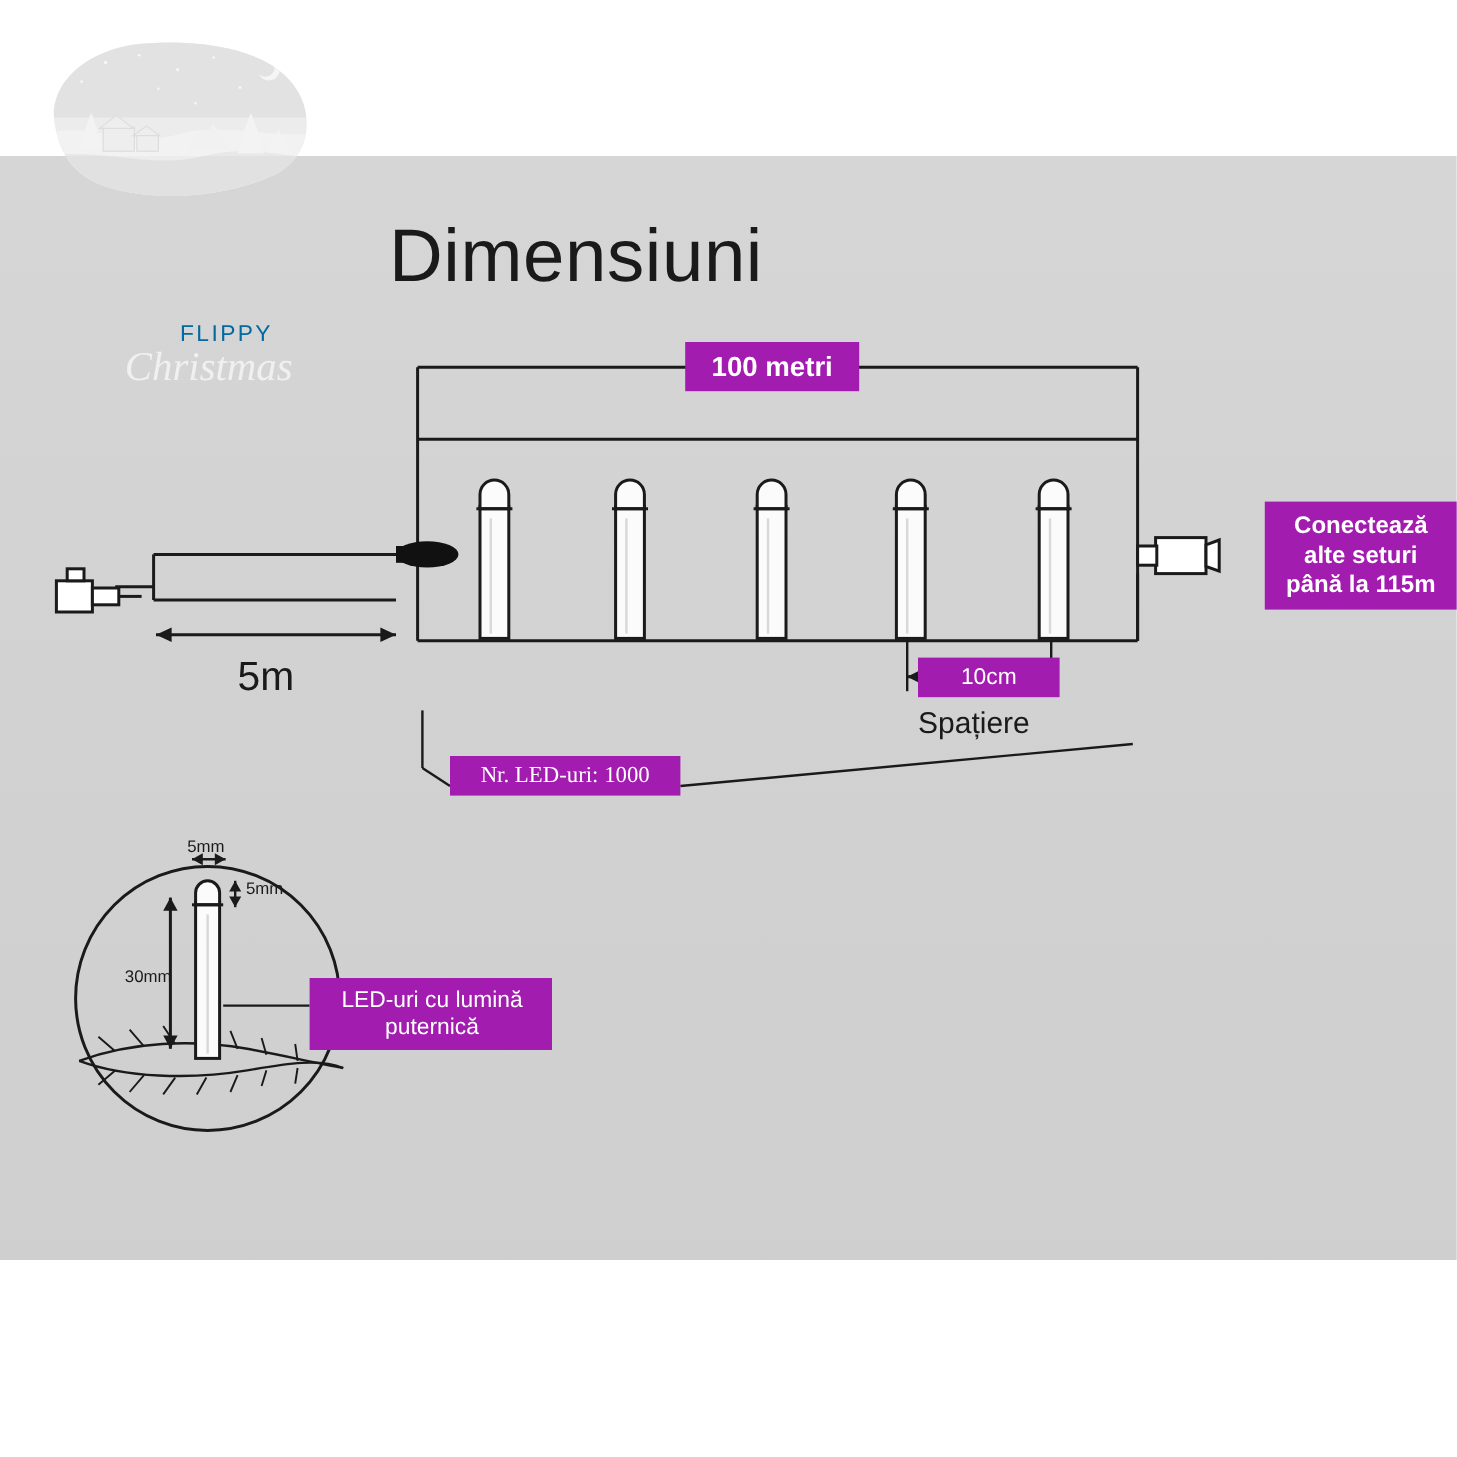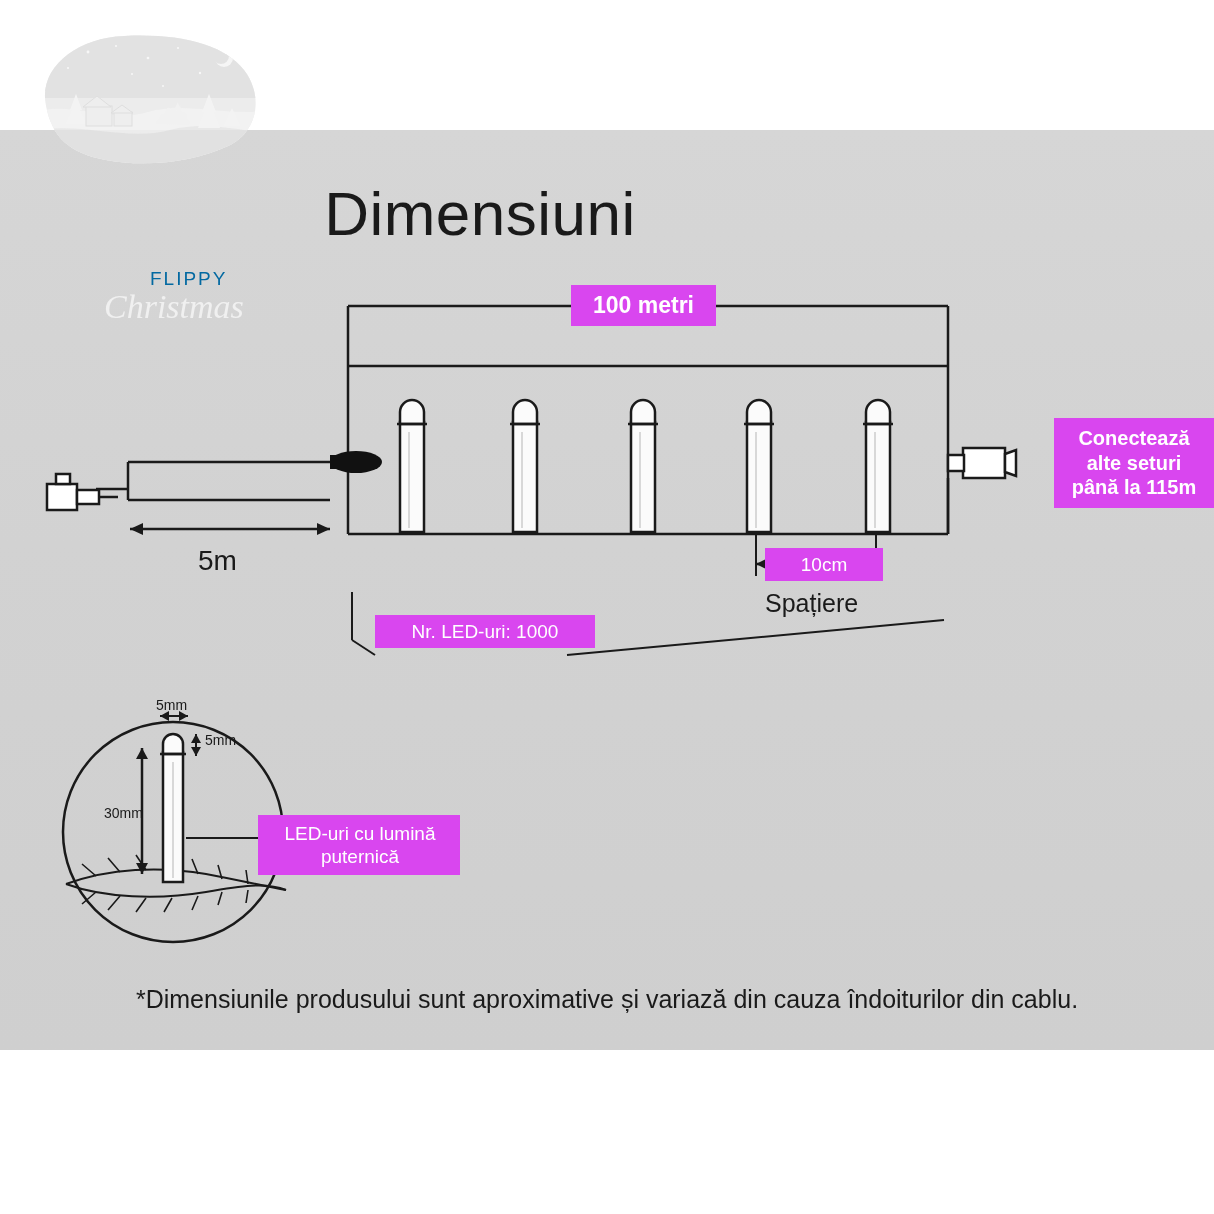--- a/index.html
+++ b/index.html
@@ -64,48 +64,48 @@
     text-align: center;
     font-size: 62px;
     color: #1a1a1a;
     font-family: "Liberation Sans", sans-serif;
     font-weight: 400;
     letter-spacing: 0.5px;
   }
   
   .chip {
     position: absolute;
-    background: #d946ef;
+    background: #a21caf;
     color: #ffffff;
     font-family: "Liberation Sans", sans-serif;
     display: flex;
     align-items: center;
     justify-content: center;
     text-align: center;
     line-height: 1.22;
     white-space: pre-line;
     padding: 5px 12px;
     box-sizing: border-box;
   }
   #chip-100m   { left: 571px; top: 285px;  width: 145px; height: 41px;  font-size: 23px; font-weight: bold; }
   #chip-sect   { left: 527px; top: 348px;  width: 253px; height: 36px;  font-size: 21px; font-weight: bold; }
   #chip-10cm   { left: 765px; top: 548px;  width: 118px; height: 33px;  font-size: 19px; }
-  #chip-leds   { left: 375px; top: 615px;  width: 220px; height: 33px;  font-size: 19px; }
+  #chip-leds   { left: 375px; top: 630px;  width: 192px; height: 33px;  font-size: 19px; font-family: Liberation Serif, serif; }
   #chip-conn   { left: 1018px; top: 418px; width: 160px; height: 90px;  font-size: 20px; font-weight: bold; flex-direction: column; margin-left: 36px; }
   #chip-bright { left: 258px; top: 815px;  width: 202px; height: 60px;  font-size: 19px; flex-direction: column; align-items: flex-start; padding-left: 14px; }
   .chip .ln { display: block; width: 100%; }
   #chip-conn .ln { text-align: center; }
 
   
   .plain {
     position: absolute;
     color: #1a1a1a;
     font-family: "Liberation Sans", sans-serif;
   }
-  #lbl-5m       { left: 198px; top: 545px; font-size: 28px; }
+  #lbl-5m       { left: 198px; top: 545px; font-size: 34px; }
   #lbl-spacing  { left: 765px; top: 589px; font-size: 25px; }
   #lbl-ledsize  { left: 62px;  top: 656px; font-size: 26px; }
   #lbl-5mm-top  { left: 156px; top: 697px; font-size: 14px; }
   #lbl-5mm-side { left: 205px; top: 732px; font-size: 14px; }
   #lbl-30mm     { left: 104px; top: 805px; font-size: 14px; }
   #footnote {
     position: absolute;
     left: 0; top: 985px;
     width: 1214px;
     text-align: center;
@@ -307,15 +307,14 @@
     <span class="ln">LED-uri cu lumină</span>
     <span class="ln">puternică</span>
   </div>
 
   <div class="plain" id="lbl-5m">5m</div>
   <div class="plain" id="lbl-spacing">Spațiere</div>
   <div class="plain" id="lbl-5mm-top">5mm</div>
   <div class="plain" id="lbl-5mm-side">5mm</div>
   <div class="plain" id="lbl-30mm">30mm</div>
 
-  <div id="footnote">*Dimensiunile produsului sunt aproximative și variază din cauza îndoiturilor din cablu.</div>
 
 </div>
 
 </body></html>

